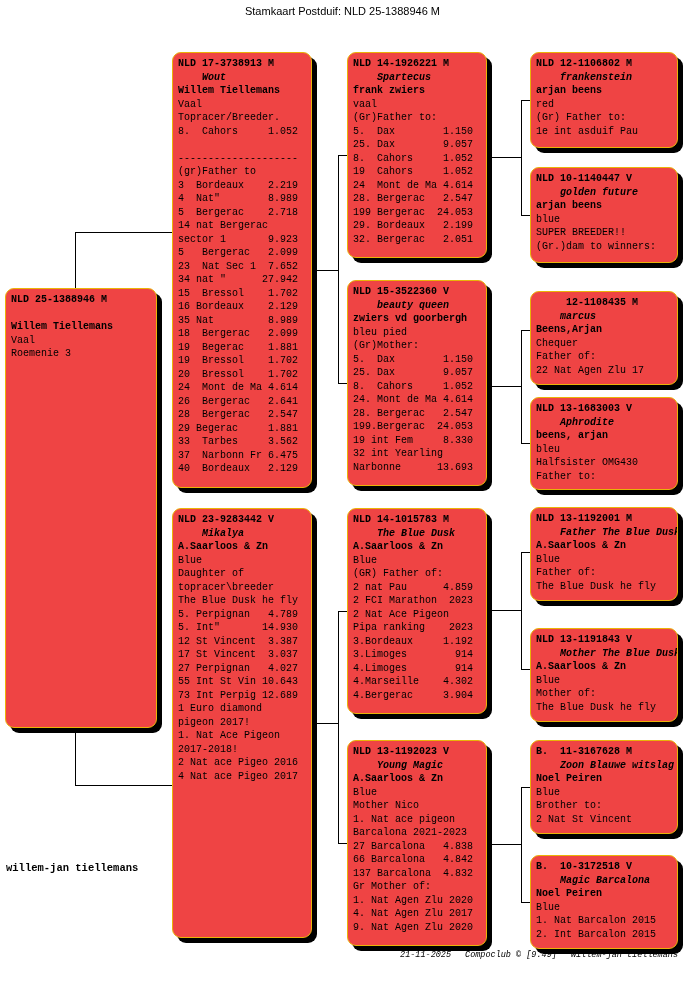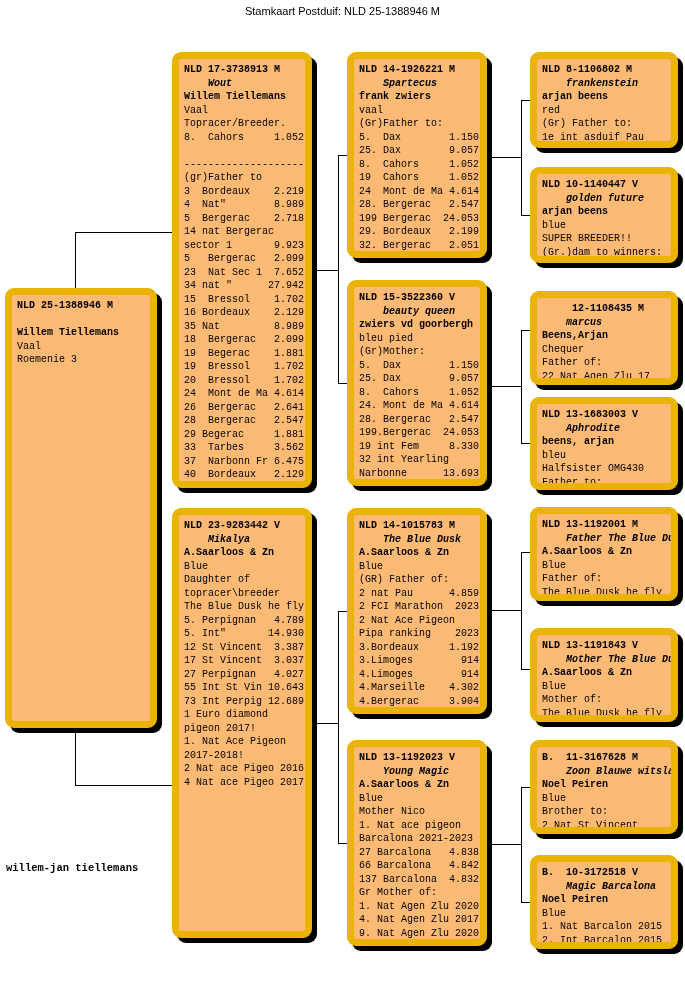--- a/index.html
+++ b/index.html
@@ -1,20 +1,20 @@
 <!DOCTYPE html>
 <html><head>
 <meta charset="utf-8">
 <style>
   html,body{margin:0;padding:0;background:#fff;}
   .page{position:relative;width:685px;height:983px;background:#ffffff;overflow:hidden;
         font-family:"Liberation Mono","DejaVu Sans Mono",monospace;color:#000;}
   .title{position:absolute;top:5px;left:0;width:100%;text-align:center;
          font-family:"Liberation Sans","DejaVu Sans",sans-serif;font-size:11px;font-weight:400;}
-  .box{position:absolute;background:#fdba74;border:7px solid #eab308;border-radius:9px;
+  .box{position:absolute;background:#ef4444;border:1px solid #eab308;border-radius:9px;
        box-shadow:5px 5px 0 #000;padding:4px 5px;box-sizing:border-box;
        font-size:10px;white-space:pre;overflow:hidden;}
   .bline{height:13.5px;line-height:13.5px;}
   .ring{font-weight:bold;}
   .name{font-weight:bold;font-style:italic;padding-left:24px;}
   .owner{font-weight:bold;}
   .plain{font-weight:normal;}
   .cline{position:absolute;background:#000;}
   .signature{position:absolute;left:6px;top:862px;font-size:10.5px;font-weight:bold;white-space:pre;}
   .footer{position:absolute;right:7px;top:950px;font-size:8.5px;font-style:italic;white-space:pre;}
@@ -56,23 +56,24 @@
       <div class="cline" style="left: 487px; top: 844px; width: 34px; height: 1px;"></div>
     </div>
   <div id="boxes-layer">
       <div class="box" style="left: 5px; top: 288px; width: 152px; height: 440px;"><div class="bline ring">NLD 25-1388946 M</div><div class="bline plain">&nbsp;</div><div class="bline owner">Willem Tiellemans</div><div class="bline plain">Vaal</div><div class="bline plain">Roemenie 3</div></div>
       <div class="box" style="left: 172px; top: 52px; width: 140px; height: 436px;"><div class="bline ring">NLD 17-3738913 M</div><div class="bline name">Wout</div><div class="bline owner">Willem Tiellemans</div><div class="bline plain">Vaal</div><div class="bline plain">Topracer/Breeder.</div><div class="bline plain">8.  Cahors     1.052</div><div class="bline plain">&nbsp;</div><div class="bline plain">--------------------</div><div class="bline plain">(gr)Father to</div><div class="bline plain">3  Bordeaux    2.219</div><div class="bline plain">4  Nat"        8.989</div><div class="bline plain">5  Bergerac    2.718</div><div class="bline plain">14 nat Bergerac</div><div class="bline plain">sector 1       9.923</div><div class="bline plain">5   Bergerac   2.099</div><div class="bline plain">23  Nat Sec 1  7.652</div><div class="bline plain">34 nat "      27.942</div><div class="bline plain">15  Bressol    1.702</div><div class="bline plain">16 Bordeaux    2.129</div><div class="bline plain">35 Nat         8.989</div><div class="bline plain">18  Bergerac   2.099</div><div class="bline plain">19  Begerac    1.881</div><div class="bline plain">19  Bressol    1.702</div><div class="bline plain">20  Bressol    1.702</div><div class="bline plain">24  Mont de Ma 4.614</div><div class="bline plain">26  Bergerac   2.641</div><div class="bline plain">28  Bergerac   2.547</div><div class="bline plain">29 Begerac     1.881</div><div class="bline plain">33  Tarbes     3.562</div><div class="bline plain">37  Narbonn Fr 6.475</div><div class="bline plain">40  Bordeaux   2.129</div></div>
       <div class="box" style="left: 172px; top: 508px; width: 140px; height: 430px;"><div class="bline ring">NLD 23-9283442 V</div><div class="bline name">Mikalya</div><div class="bline owner">A.Saarloos &amp; Zn</div><div class="bline plain">Blue</div><div class="bline plain">Daughter of</div><div class="bline plain">topracer\breeder</div><div class="bline plain">The Blue Dusk he fly</div><div class="bline plain">5. Perpignan   4.789</div><div class="bline plain">5. Int"       14.930</div><div class="bline plain">12 St Vincent  3.387</div><div class="bline plain">17 St Vincent  3.037</div><div class="bline plain">27 Perpignan   4.027</div><div class="bline plain">55 Int St Vin 10.643</div><div class="bline plain">73 Int Perpig 12.689</div><div class="bline plain">1 Euro diamond</div><div class="bline plain">pigeon 2017!</div><div class="bline plain">1. Nat Ace Pigeon</div><div class="bline plain">2017-2018!</div><div class="bline plain">2 Nat ace Pigeo 2016</div><div class="bline plain">4 Nat ace Pigeo 2017</div></div>
       <div class="box" style="left: 347px; top: 52px; width: 140px; height: 206px;"><div class="bline ring">NLD 14-1926221 M</div><div class="bline name">Spartecus</div><div class="bline owner">frank zwiers</div><div class="bline plain">vaal</div><div class="bline plain">(Gr)Father to:</div><div class="bline plain">5.  Dax        1.150</div><div class="bline plain">25. Dax        9.057</div><div class="bline plain">8.  Cahors     1.052</div><div class="bline plain">19  Cahors     1.052</div><div class="bline plain">24  Mont de Ma 4.614</div><div class="bline plain">28. Bergerac   2.547</div><div class="bline plain">199 Bergerac  24.053</div><div class="bline plain">29. Bordeaux   2.199</div><div class="bline plain">32. Bergerac   2.051</div></div>
       <div class="box" style="left: 347px; top: 280px; width: 140px; height: 206px;"><div class="bline ring">NLD 15-3522360 V</div><div class="bline name">beauty queen</div><div class="bline owner">zwiers vd goorbergh</div><div class="bline plain">bleu pied</div><div class="bline plain">(Gr)Mother:</div><div class="bline plain">5.  Dax        1.150</div><div class="bline plain">25. Dax        9.057</div><div class="bline plain">8.  Cahors     1.052</div><div class="bline plain">24. Mont de Ma 4.614</div><div class="bline plain">28. Bergerac   2.547</div><div class="bline plain">199.Bergerac  24.053</div><div class="bline plain">19 int Fem     8.330</div><div class="bline plain">32 int Yearling</div><div class="bline plain">Narbonne      13.693</div></div>
       <div class="box" style="left: 347px; top: 508px; width: 140px; height: 206px;"><div class="bline ring">NLD 14-1015783 M</div><div class="bline name">The Blue Dusk</div><div class="bline owner">A.Saarloos &amp; Zn</div><div class="bline plain">Blue</div><div class="bline plain">(GR) Father of:</div><div class="bline plain">2 nat Pau      4.859</div><div class="bline plain">2 FCI Marathon  2023</div><div class="bline plain">2 Nat Ace Pigeon</div><div class="bline plain">Pipa ranking    2023</div><div class="bline plain">3.Bordeaux     1.192</div><div class="bline plain">3.Limoges        914</div><div class="bline plain">4.Limoges        914</div><div class="bline plain">4.Marseille    4.302</div><div class="bline plain">4.Bergerac     3.904</div></div>
       <div class="box" style="left: 347px; top: 740px; width: 140px; height: 206px;"><div class="bline ring">NLD 13-1192023 V</div><div class="bline name">Young Magic</div><div class="bline owner">A.Saarloos &amp; Zn</div><div class="bline plain">Blue</div><div class="bline plain">Mother Nico</div><div class="bline plain">1. Nat ace pigeon</div><div class="bline plain">Barcalona 2021-2023</div><div class="bline plain">27 Barcalona   4.838</div><div class="bline plain">66 Barcalona   4.842</div><div class="bline plain">137 Barcalona  4.832</div><div class="bline plain">Gr Mother of:</div><div class="bline plain">1. Nat Agen Zlu 2020</div><div class="bline plain">4. Nat Agen Zlu 2017</div><div class="bline plain">9. Nat Agen Zlu 2020</div></div>
-      <div class="box" style="left: 530px; top: 52px; width: 148px; height: 96px;"><div class="bline ring">NLD 8-1106802 M</div><div class="bline name">frankenstein</div><div class="bline owner">arjan beens</div><div class="bline plain">red</div><div class="bline plain">(Gr) Father to:</div><div class="bline plain">1e int asduif Pau</div></div>
+      <div class="box" style="left: 530px; top: 52px; width: 148px; height: 96px;"><div class="bline ring">NLD 12-1106802 M</div><div class="bline name">frankenstein</div><div class="bline owner">arjan beens</div><div class="bline plain">red</div><div class="bline plain">(Gr) Father to:</div><div class="bline plain">1e int asduif Pau</div></div>
       <div class="box" style="left: 530px; top: 167px; width: 148px; height: 96px;"><div class="bline ring">NLD 10-1140447 V</div><div class="bline name">golden future</div><div class="bline owner">arjan beens</div><div class="bline plain">blue</div><div class="bline plain">SUPER BREEDER!!</div><div class="bline plain">(Gr.)dam to winners:</div></div>
       <div class="box" style="left: 530px; top: 283px; width: 148px; height: 94px; margin-top: 8px;"><div class="bline ring">     12-1108435 M</div><div class="bline name">marcus</div><div class="bline owner">Beens,Arjan</div><div class="bline plain">Chequer</div><div class="bline plain">Father of:</div><div class="bline plain">22 Nat Agen Zlu 17</div></div>
       <div class="box" style="left: 530px; top: 397px; width: 148px; height: 93px;"><div class="bline ring">NLD 13-1683003 V</div><div class="bline name">Aphrodite</div><div class="bline owner">beens, arjan</div><div class="bline plain">bleu</div><div class="bline plain">Halfsister OMG430</div><div class="bline plain">Father to:</div></div>
       <div class="box" style="left: 530px; top: 507px; width: 148px; height: 94px;"><div class="bline ring">NLD 13-1192001 M</div><div class="bline name">Father The Blue Dusk</div><div class="bline owner">A.Saarloos &amp; Zn</div><div class="bline plain">Blue</div><div class="bline plain">Father of:</div><div class="bline plain">The Blue Dusk he fly</div></div>
       <div class="box" style="left: 530px; top: 628px; width: 148px; height: 94px;"><div class="bline ring">NLD 13-1191843 V</div><div class="bline name">Mother The Blue Dusk</div><div class="bline owner">A.Saarloos &amp; Zn</div><div class="bline plain">Blue</div><div class="bline plain">Mother of:</div><div class="bline plain">The Blue Dusk he fly</div></div>
       <div class="box" style="left: 530px; top: 740px; width: 148px; height: 94px;"><div class="bline ring">B.  11-3167628 M</div><div class="bline name">Zoon Blauwe witslag</div><div class="bline owner">Noel Peiren</div><div class="bline plain">Blue</div><div class="bline plain">Brother to:</div><div class="bline plain">2 Nat St Vincent</div></div>
       <div class="box" style="left: 530px; top: 855px; width: 148px; height: 94px;"><div class="bline ring">B.  10-3172518 V</div><div class="bline name">Magic Barcalona</div><div class="bline owner">Noel Peiren</div><div class="bline plain">Blue</div><div class="bline plain">1. Nat Barcalon 2015</div><div class="bline plain">2. Int Barcalon 2015</div></div>
     </div>
   <div class="signature">willem-jan tiellemans</div>
+  <div class="footer"><span style="margin-left:0">21-11-2025</span><span>Compoclub © [9.49]</span><span>willem-jan tiellemans</span></div>
 </div>
 
 </body></html>

